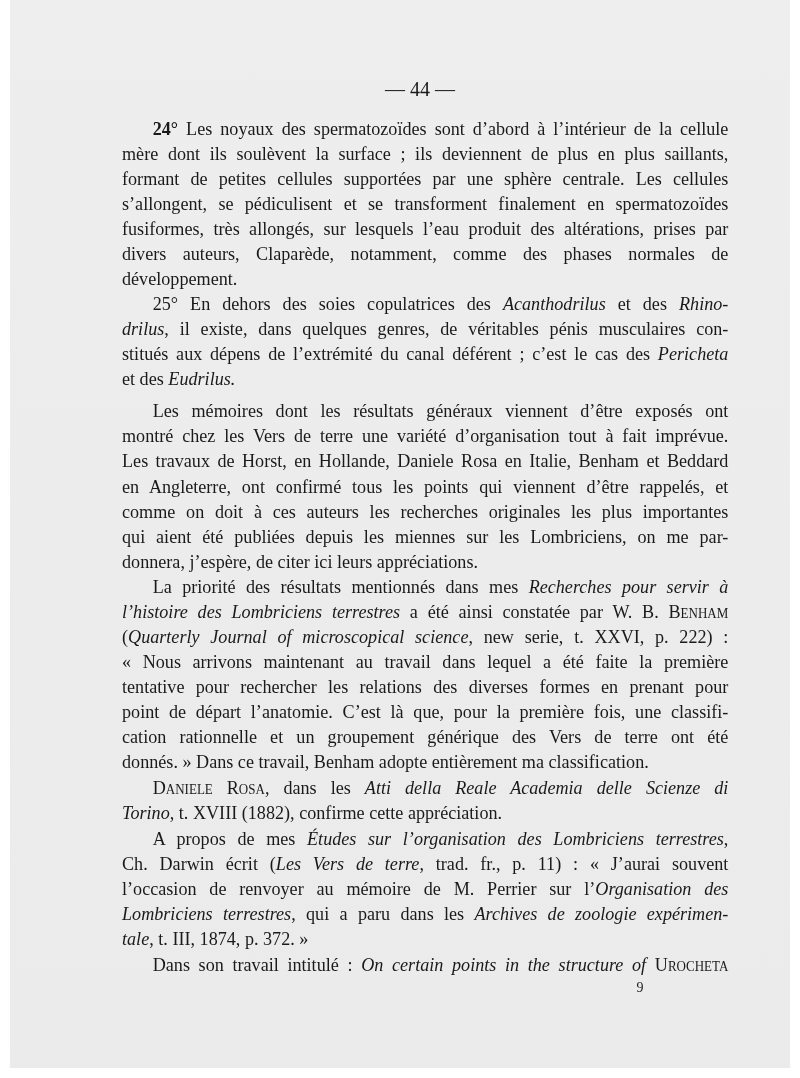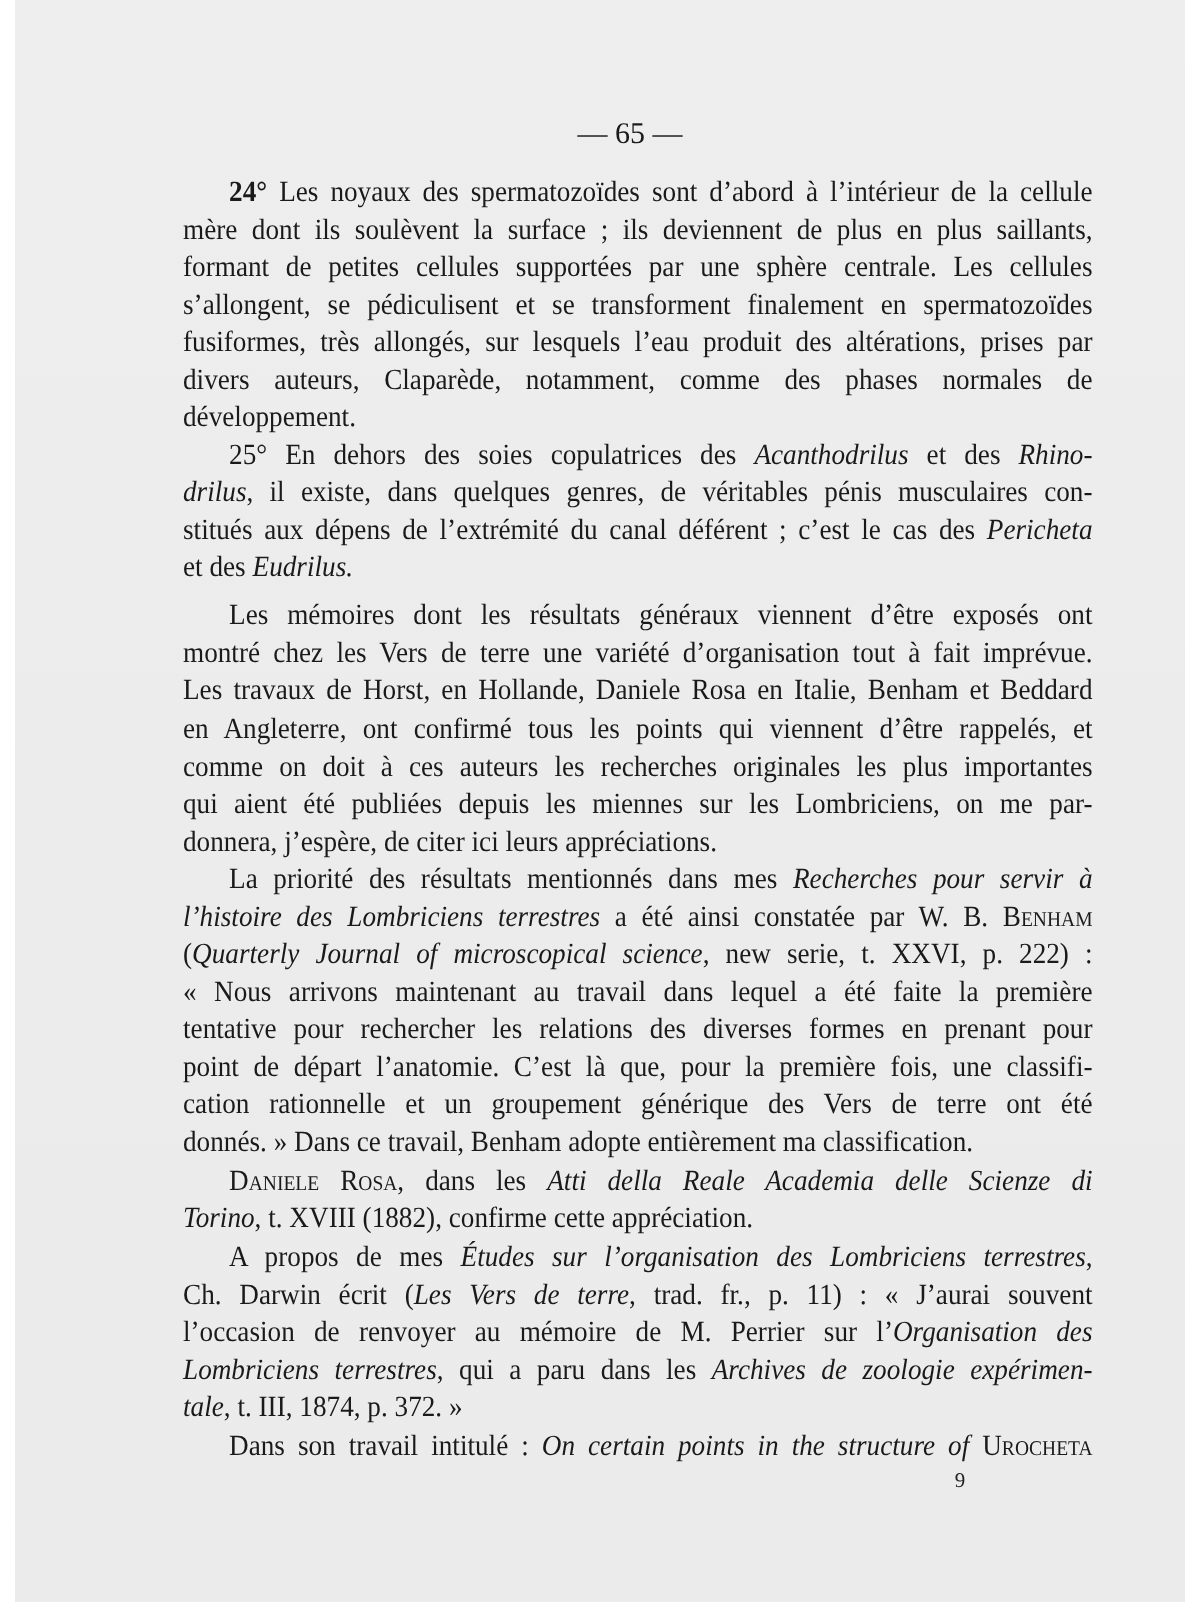--- a/index.html
+++ b/index.html
@@ -32,21 +32,21 @@
     font-family: "Liberation Serif", "DejaVu Serif", serif; font-size: 14px; color: #222;
   }
   i { font-style: italic; }
   .sc { font-variant: small-caps; }
   b.num { font-weight: bold; }
 </style>
 </head>
 <body>
 
 <div class="page">
-  <div class="pagenum">— 65 —</div>
+  <div class="pagenum">— 44 —</div>
   <div class="text" id="body-text">
       <div class="line indent" style="top: 116px;"><b class="num">24°</b><span> Les noyaux des spermatozoïdes sont d’abord à l’intérieur de la cellule</span></div>
       <div class="line" style="top: 141px;"><span>mère dont ils soulèvent la surface ; ils deviennent de plus en plus saillants,</span></div>
       <div class="line" style="top: 166px;"><span>formant de petites cellules supportées par une sphère centrale. Les cellules</span></div>
       <div class="line" style="top: 191px;"><span>s’allongent, se pédiculisent et se transforment finalement en spermatozoïdes</span></div>
       <div class="line" style="top: 216px;"><span>fusiformes, très allongés, sur lesquels l’eau produit des altérations, prises par</span></div>
       <div class="line" style="top: 241px;"><span>divers auteurs, Claparède, notamment, comme des phases normales de</span></div>
       <div class="line last" style="top: 266px;"><span>développement.</span></div>
       <div class="line indent" style="top: 291px;"><span>25° En dehors des soies copulatrices des </span><i>Acanthodrilus</i><span> et des </span><i>Rhino-</i></div>
       <div class="line" style="top: 316px;"><i>drilus</i><span>, il existe, dans quelques genres, de véritables pénis musculaires con-</span></div>

